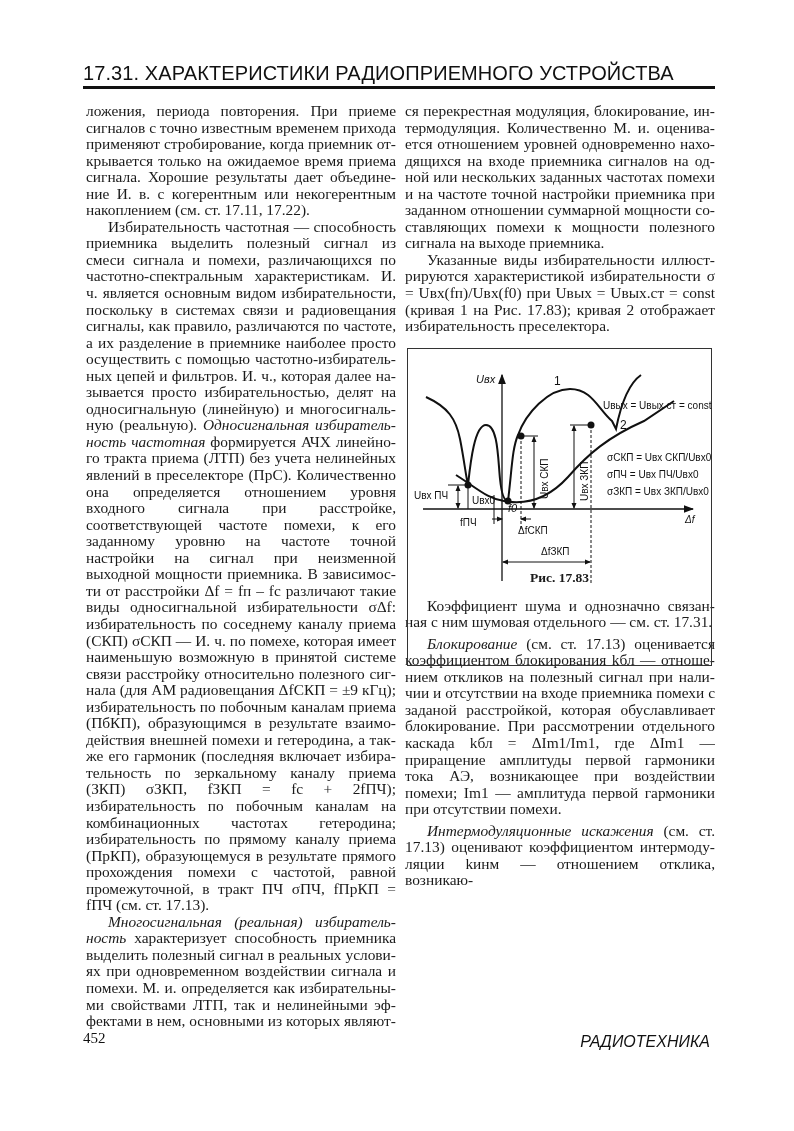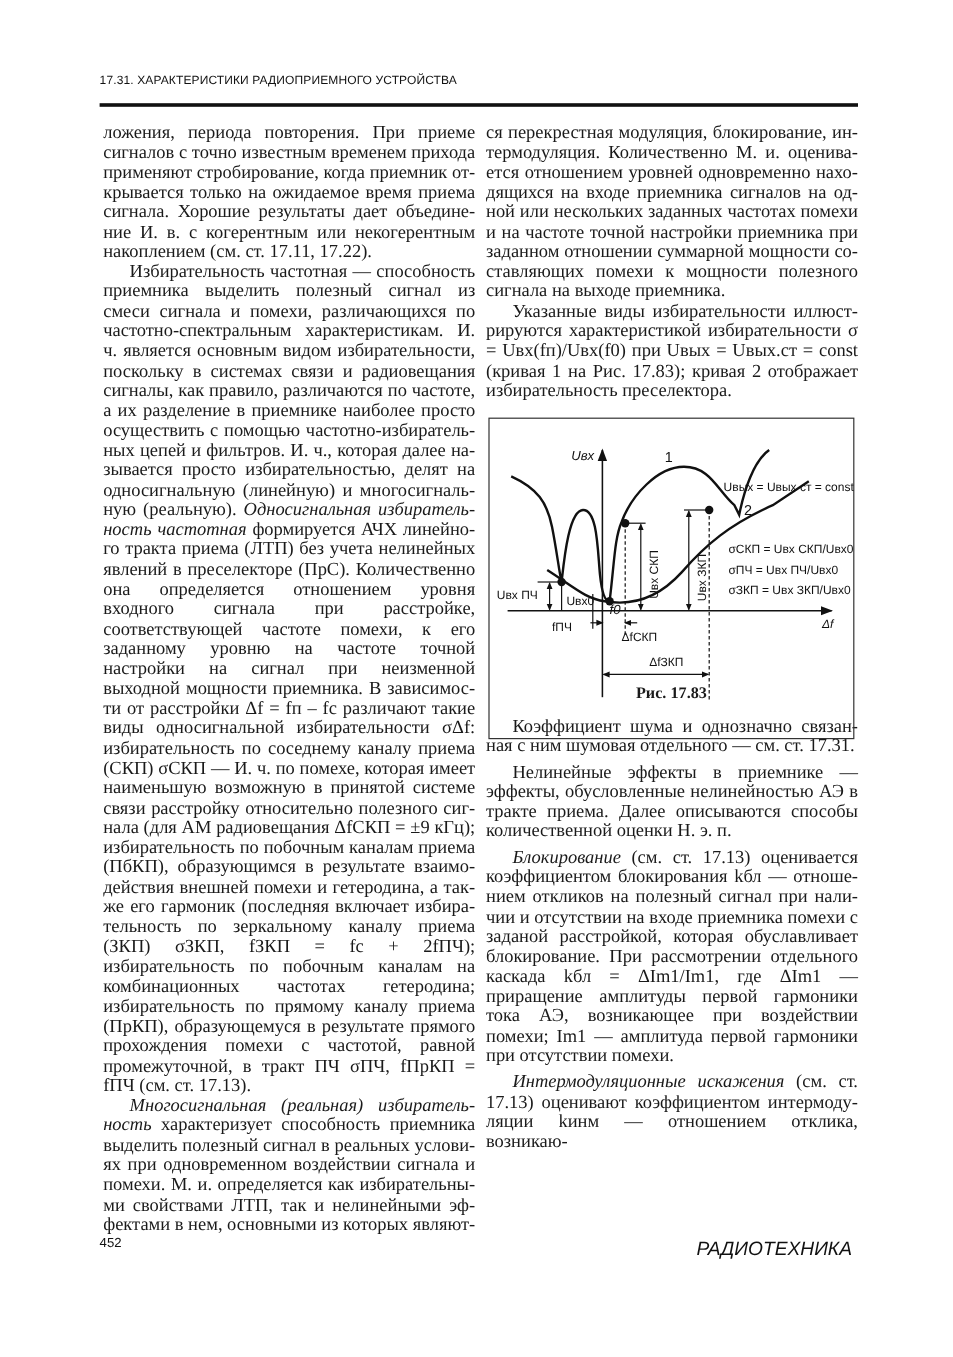--- a/index.html
+++ b/index.html
@@ -4,49 +4,49 @@
 <style>
   html, body { margin: 0; padding: 0; background: #ffffff; }
   body {
     width: 794px; height: 1131px; position: relative; overflow: hidden;
     font-family: "Liberation Serif", "DejaVu Serif", serif;
     color: #1a1a1a;
   }
   .header {
     position: absolute; left: 83px; top: 62px; width: 632px;
     font-family: "Liberation Sans", "DejaVu Sans", sans-serif;
-    font-size: 10px; letter-spacing: 0.1px; color: #111;
+    font-size: 20px; letter-spacing: 0.1px; color: #111;
   }
   .header-rule {
     position: absolute; left: 83px; top: 86px; width: 632px; height: 3px; background: #111;
   }
   .col {
     position: absolute; top: 103px; width: 310px;
     font-size: 15.4px; line-height: 16.55px; text-align: justify;
     hyphens: manual;
   }
   .col-left { left: 86px; }
   .col-right { left: 405px; }
   .col p { margin: 0; text-indent: 0; }
   .col p.ind { text-indent: 22px; }
   .col p.gap { margin-top: 5px; }
   b { font-weight: normal; }
   i { }
   .figure {
-    position: absolute; left: 407px; top: 348px; width: 305px; height: 268px;
+    position: absolute; left: 407px; top: 348px; width: 305px; height: 318px;
     border: 1.2px solid #333; box-sizing: border-box; padding-left: 40px;
   }
   .figure svg { position: absolute; left: 0; top: 0; }
   .fig-caption {
     position: absolute; left: 0; width: 100%; top: 221px; text-align: center;
     font-weight: bold; font-size: 13.5px;
   }
   .footer-page {
     position: absolute; left: 83px; top: 1030px;
-    font-family: Liberation Sans, sans-serif; font-size: 11px; color: #111;
+    font-family: Liberation Serif, serif; font-size: 15px; color: #111;
   }
   .footer-title {
     position: absolute; right: 84px; top: 1033px;
     font-family: "Liberation Sans", "DejaVu Sans", sans-serif; font-size: 16px; font-style: italic; color: #111;
   }
   .svgtxt { font-family: "Liberation Sans", "DejaVu Sans", sans-serif; fill: #111; }
 </style>
 </head>
 <body>
 
@@ -57,21 +57,20 @@
   <p>ложения, периода повторения. При приеме сигналов с точно известным временем прихода применяют стробирование, когда приемник от­крывается только на ожидаемое время приема сигнала. Хорошие результаты дает объедине­ние И. в. с когерентным или некогерентным накоплением (см. ст. 17.11, 17.22).</p>
   <p class="ind"><b>Избирательность частотная</b><span> — способ­ность приемника выделить полезный сигнал из смеси сигнала и помехи, различающихся по ча­стотно-спектральным характеристикам. И. ч. является основным видом избирательности, поскольку в системах связи и радиовещания сигналы, как правило, различаются по частоте, а их разделение в приемнике наиболее просто осуществить с помощью частотно-избиратель­ных цепей и фильтров. И. ч., которая далее на­зывается просто избирательностью, делят на односигнальную (линейную) и многосигналь­ную (реальную). </span><i>Односигнальная избиратель­ность частотная</i><span> формируется АЧХ линейно­го тракта приема (ЛТП) без учета нелинейных явлений в преселекторе (ПрС). Количественно она определяется отношением уровня входного сигнала при расстройке, соответствующей час­тоте помехи, к его заданному уровню на часто­те точной настройки на сигнал при неизменной выходной мощности приемника. В зависимос­ти от расстройки Δf = fп – fс различают такие виды односигнальной избирательности σΔf: из­бирательность по соседнему каналу приема (СКП) σСКП — И. ч. по помехе, которая имеет наименьшую возможную в принятой системе связи расстройку относительно полезного сиг­нала (для АМ радиовещания ΔfСКП = ±9 кГц); избирательность по побочным каналам приема (ПбКП), образующимся в результате взаимо­действия внешней помехи и гетеродина, а так­же его гармоник (последняя включает избира­тельность по зеркальному каналу приема (ЗКП) σЗКП, fЗКП = fс + 2fПЧ); избирательность по побочным каналам на комбинационных час­тотах гетеродина; избирательность по прямому каналу приема (ПрКП), образующемуся в ре­зультате прямого прохождения помехи с часто­той, равной промежуточной, в тракт ПЧ σПЧ, fПрКП = fПЧ (см. ст. 17.13).</span></p>
   <p class="ind"><i>Многосигнальная (реальная) избиратель­ность</i><span> характеризует способность приемника выделить полезный сигнал в реальных услови­ях при одновременном воздействии сигнала и помехи. М. и. определяется как избирательны­ми свойствами ЛТП, так и нелинейными эф­фектами в нем, основными из которых являют-</span></p>
 </div>
 
 <div class="col col-right">
   <p>ся перекрестная модуляция, блокирование, ин­термодуляция. Количественно М. и. оценива­ется отношением уровней одновременно нахо­дящихся на входе приемника сигналов на од­ной или нескольких заданных частотах помехи и на частоте точной настройки приемника при заданном отношении суммарной мощности со­ставляющих помехи к мощности полезного сигнала на выходе приемника.</p>
   <p class="ind"><span>Указанные виды избирательности иллюст­рируются характеристикой избирательности σ = Uвх(fп)/Uвх(f0) при Uвых = Uвых.ст = const (кривая 1 на </span><b>Рис. 17.83</b><span>); кривая 2 отображает избирательность преселектора.</span></p>
   <div style="height: 258px;"></div>
   <p class="ind gap"><b>Коэффициент шума</b><span> и однозначно связан­ная с ним </span><b>шумовая отдельного</b><span> — см. ст. 17.31.</span></p>
-  <p class="ind gap"><b>Нелинейные эффекты в приемнике</b><span> — эффекты, обусловленные нелинейностью АЭ в тракте приема. Далее описываются способы количественной оценки Н. э. п.</span></p>
   <p class="ind gap"><i>Блокирование</i><span> (см. ст. 17.13) оценивается коэффициентом блокирования kбл — отноше­нием откликов на полезный сигнал при нали­чии и отсутствии на входе приемника помехи с заданой расстройкой, которая обуславливает блокирование. При рассмотрении отдельного каскада kбл = ΔIm1/Im1, где ΔIm1 — приращение амплитуды первой гармоники тока АЭ, возни­кающее при воздействии помехи; Im1 — амп­литуда первой гармоники при отсутствии по­мехи.</span></p>
   <p class="ind gap"><i>Интермодуляционные искажения</i><span> (см. ст. 17.13) оценивают коэффициентом интермоду­ляции kинм — отношением отклика, возникаю-</span></p>
 </div>
 
 <div class="figure">
   <svg width="305" height="246" viewBox="0 0 305 246">
     <defs>
       <marker id="arr" markerWidth="8" markerHeight="8" refX="7" refY="4" orient="auto">
         <path d="M0,1 L8,4 L0,7 Z" fill="#111"></path>
       </marker>

